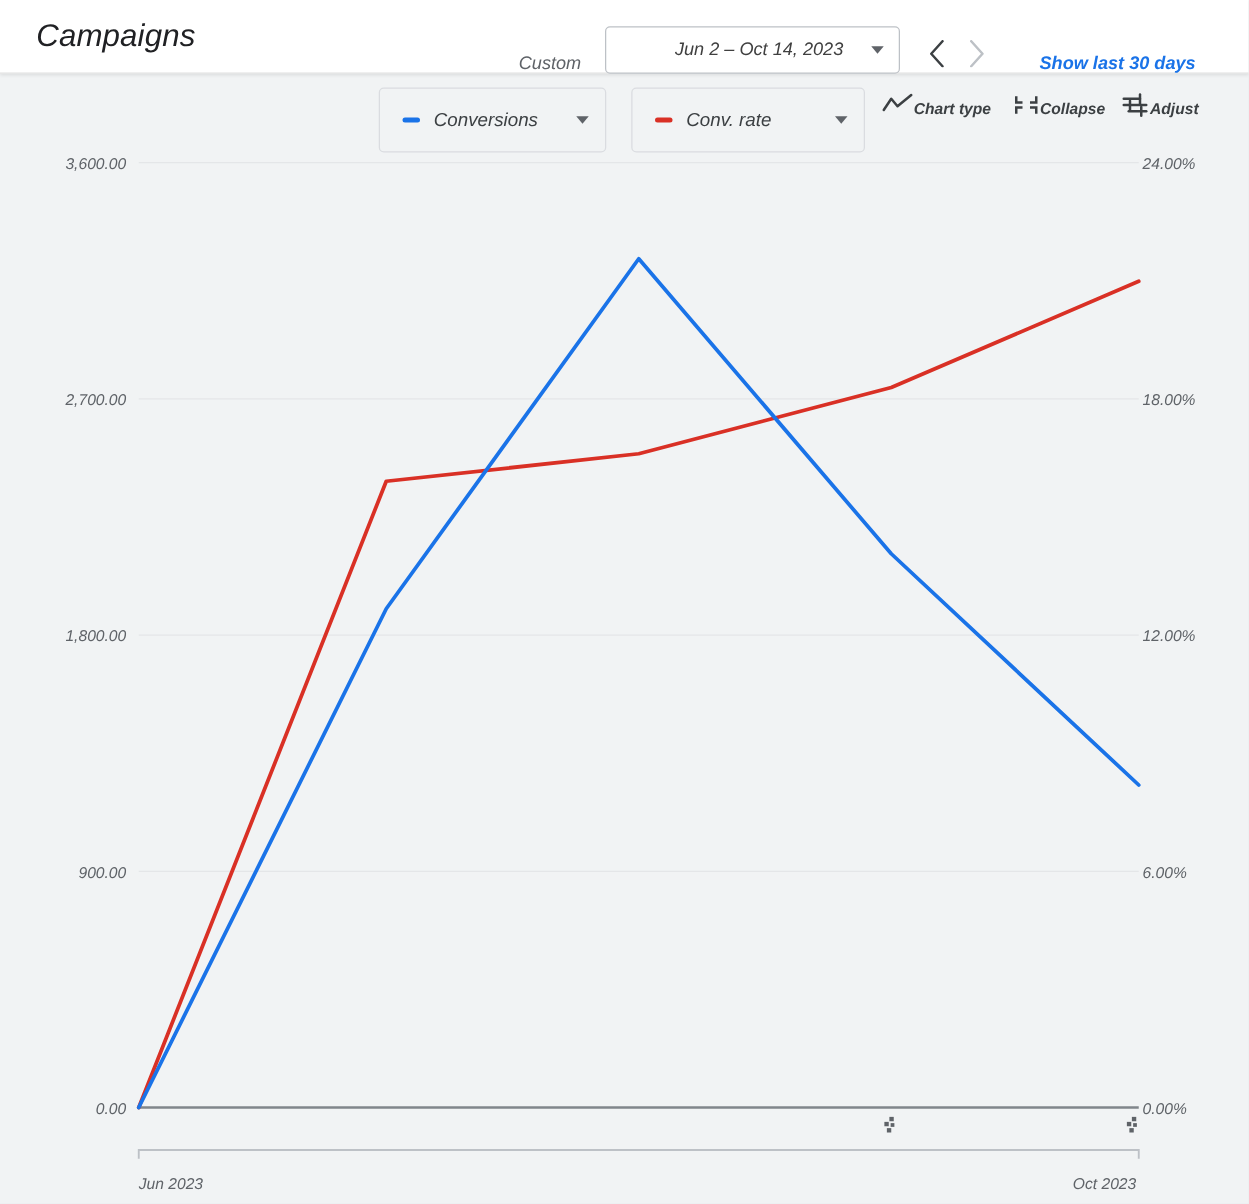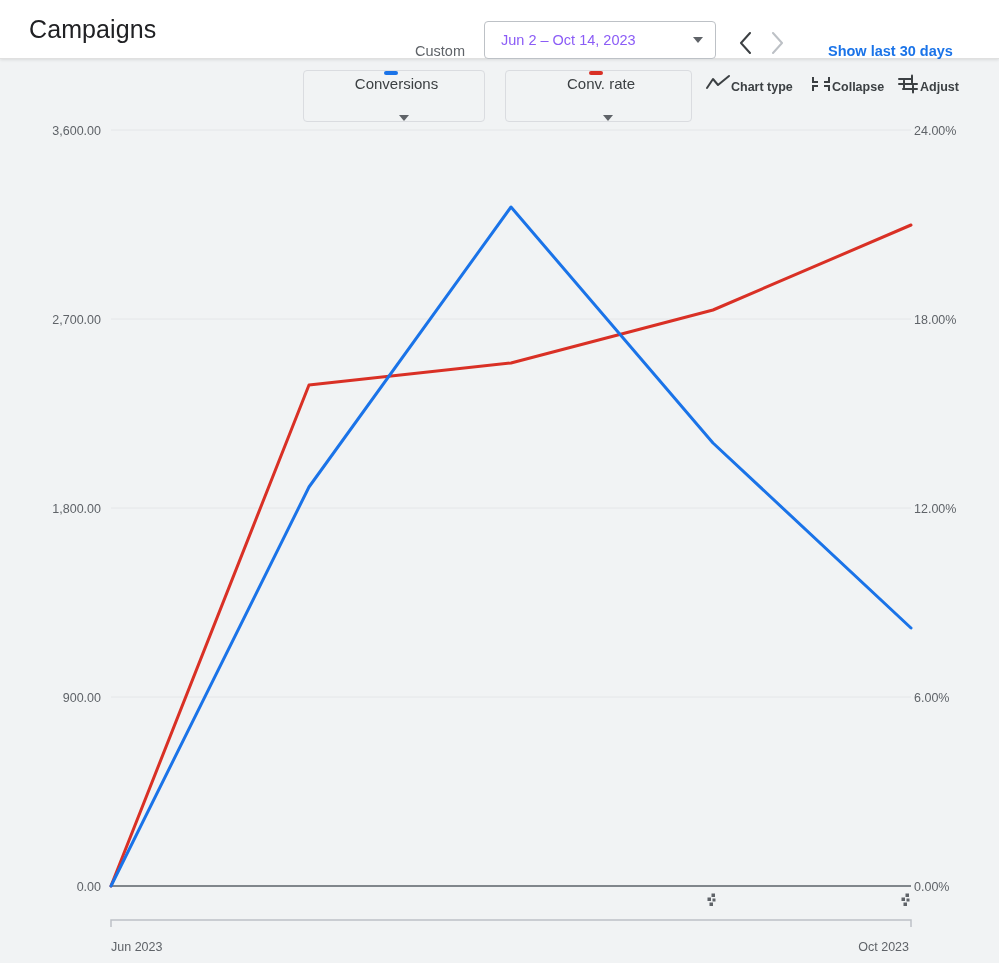--- a/index.html
+++ b/index.html
@@ -6,20 +6,21 @@
   html, body {
     width: 999px; height: 963px;
     font-family: "Liberation Sans", sans-serif;
     background: #e9ebee;
     overflow: hidden;
   }
   #app {
     position: relative;
     width: 999px; height: 963px;
     background: #f1f3f4;
+    font-style: italic;
   }
 
   
   .header {
     position: absolute; left: 0; top: 0;
     width: 999px; height: 59px;
     background: #ffffff;
     border-bottom: 1px solid #e0e0e0;
     box-shadow: 0 1px 3px rgba(0,0,0,0.10);
     display: flex; align-items: center;
@@ -42,22 +43,22 @@
     margin-right: 19px; white-space: nowrap;
   }
   .date-select {
     display: flex; align-items: center;
     height: 38px; min-width: 232px;
     border: 1px solid #bdc1c6; border-radius: 4px;
     background: #fff; padding: 0 12px 0 16px;
     cursor: pointer;
   }
   .date-select-text {
-    font-size: 14.5px; color: #8b5cf6;
-    white-space: nowrap; flex: 1;
+    font-size: 14.5px; color: #404040;
+    white-space: nowrap; flex: 1; margin-left: 39px;
   }
   .caret-dn {
     width: 0; height: 0; margin-left: 22px;
     border-left: 5.5px solid transparent;
     border-right: 5.5px solid transparent;
     border-top: 6.5px solid #5f6368;
   }
   .nav-arrows { display: flex; align-items: center; margin-left: 14px; }
   .chev {
     width: 32px; height: 32px;
@@ -78,21 +79,20 @@
     z-index: 12;
   }
   .metric-chip {
     position: absolute; top: 11px;
     height: 52px;
     display: flex; align-items: center;
     border: 1px solid #dadce0; border-radius: 4px;
     background: #f1f3f4;
     padding: 0 13px 0 18px;
     cursor: pointer;
-    flex-direction: column;
   }
   .chip-1 { left: 303px; width: 182px; }
   .chip-2 { left: 505px; width: 187px; }
   .chip-dash {
     width: 14px; height: 4px; border-radius: 2px;
     margin-right: 11px; flex: none;
   }
   .chip-label {
     font-size: 15px; color: #3c4043; white-space: nowrap;
     flex: 1;

